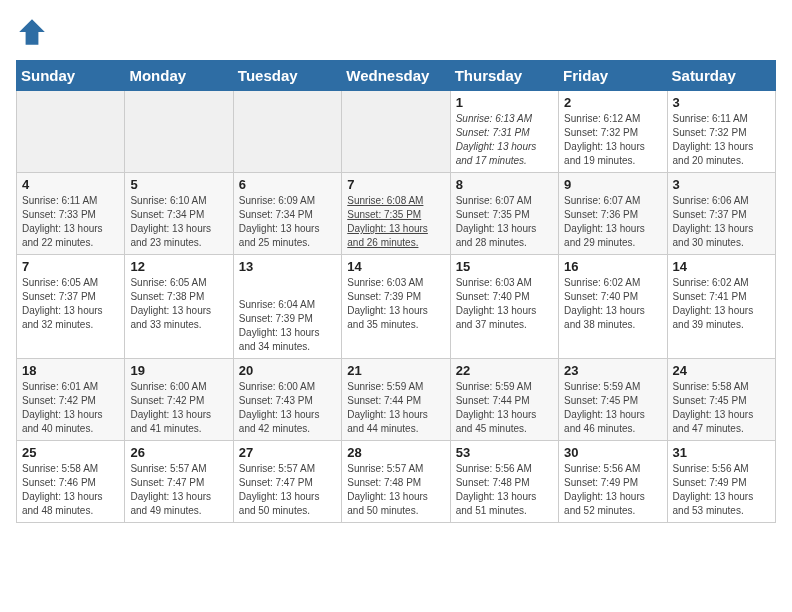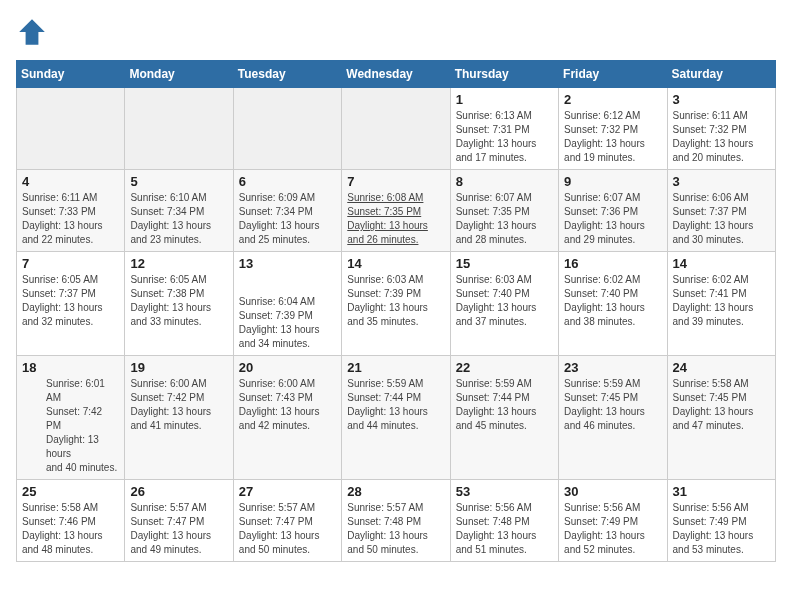--- a/index.html
+++ b/index.html
@@ -53,21 +53,21 @@
       color: #555;
     }
     table {
       width: 100%;
       border-collapse: collapse;
       border: 1px solid #ccc;
     }
     thead tr th {
       background-color: #2e6da4;
       color: #fff;
-      font-size: 12px;
+      font-size: 15px;
       padding: 6px 4px;
       text-align: left;
       border: 1px solid #2e6da4;
     }
     tbody tr td {
       vertical-align: top;
       border: 1px solid #ccc;
       padding: 4px 5px;
       width: 14.28%;
       min-height: 80px;
@@ -125,21 +125,21 @@
       </tr>
   </thead>
   <tbody id="calendar-body">
   <tr>
         <td class="empty-cell"></td>
         <td class="empty-cell"></td>
         <td class="empty-cell"></td>
         <td class="empty-cell"></td>
         <td>
           <div class="day-number">1</div>
-          <div class="day-info" style="white-space: pre-line;">Sunrise: 6:13 AM
+          <div class="day-info" style="white-space: pre-line; font-style: italic;">Sunrise: 6:13 AM
 Sunset: 7:31 PM
 Daylight: 13 hours
 and 17 minutes.</div>
         </td>
         <td>
           <div class="day-number">2</div>
           <div class="day-info" style="white-space: pre-line;">Sunrise: 6:12 AM
 Sunset: 7:32 PM
 Daylight: 13 hours
 and 19 minutes.</div>
@@ -250,21 +250,21 @@
           <div class="day-number">14</div>
           <div class="day-info" style="white-space: pre-line;">Sunrise: 6:02 AM
 Sunset: 7:41 PM
 Daylight: 13 hours
 and 39 minutes.</div>
         </td>
       </tr>
       <tr>
         <td>
           <div class="day-number">18</div>
-          <div class="day-info" style="white-space: pre-line; margin-left: 24px;">Sunrise: 6:01 AM
+          <div class="day-info" style="white-space: pre-line;">Sunrise: 6:01 AM
 Sunset: 7:42 PM
 Daylight: 13 hours
 and 40 minutes.</div>
         </td>
         <td>
           <div class="day-number">19</div>
           <div class="day-info" style="white-space: pre-line;">Sunrise: 6:00 AM
 Sunset: 7:42 PM
 Daylight: 13 hours
 and 41 minutes.</div>

